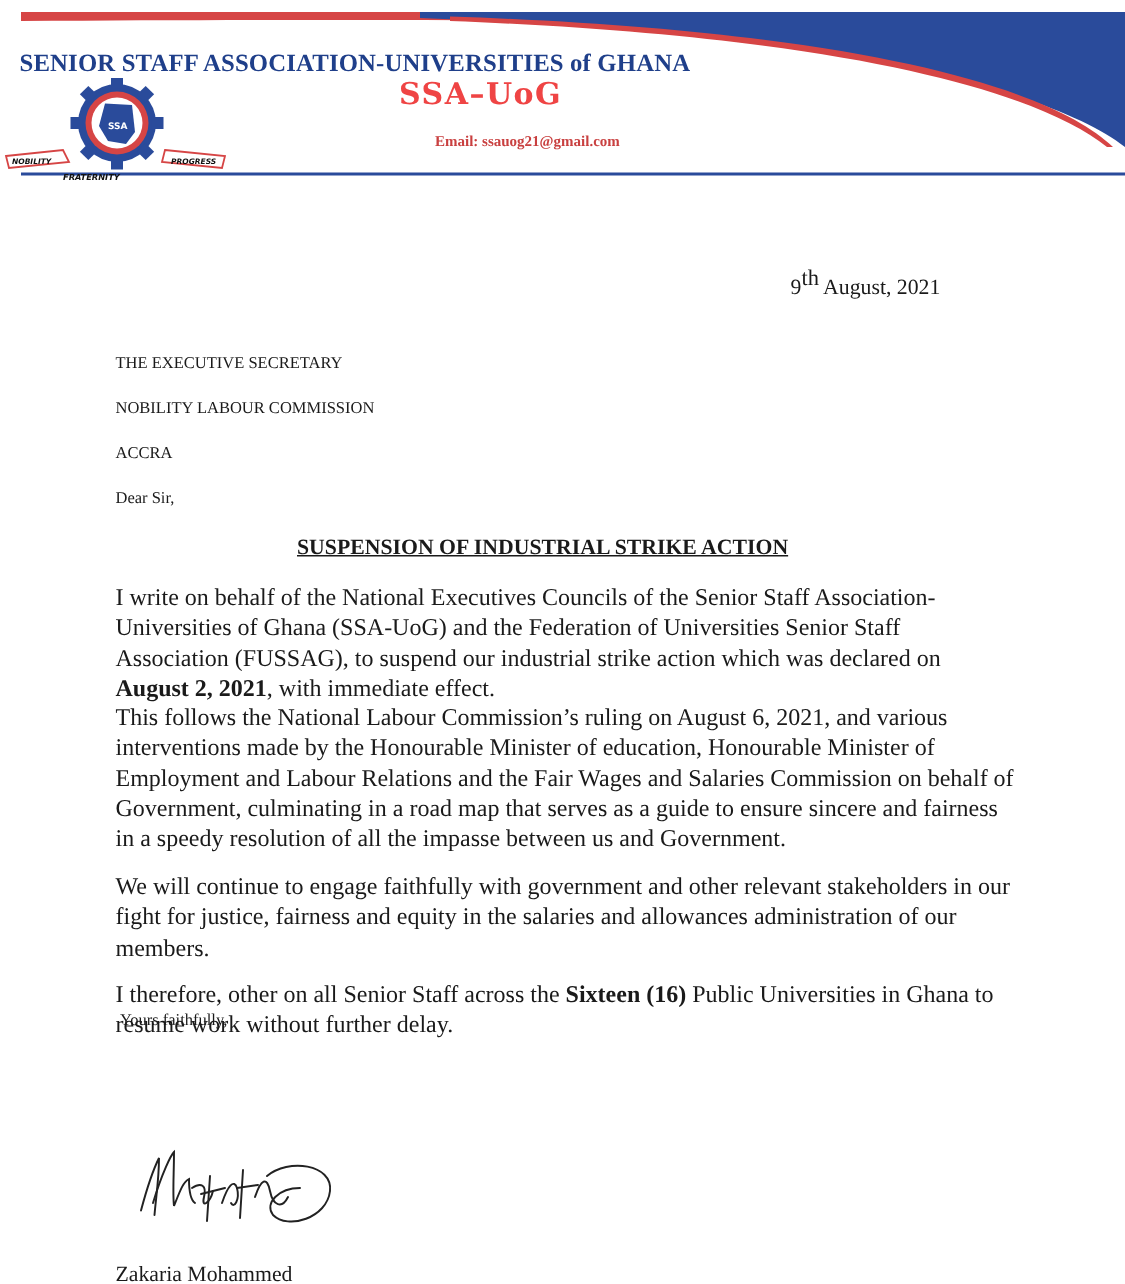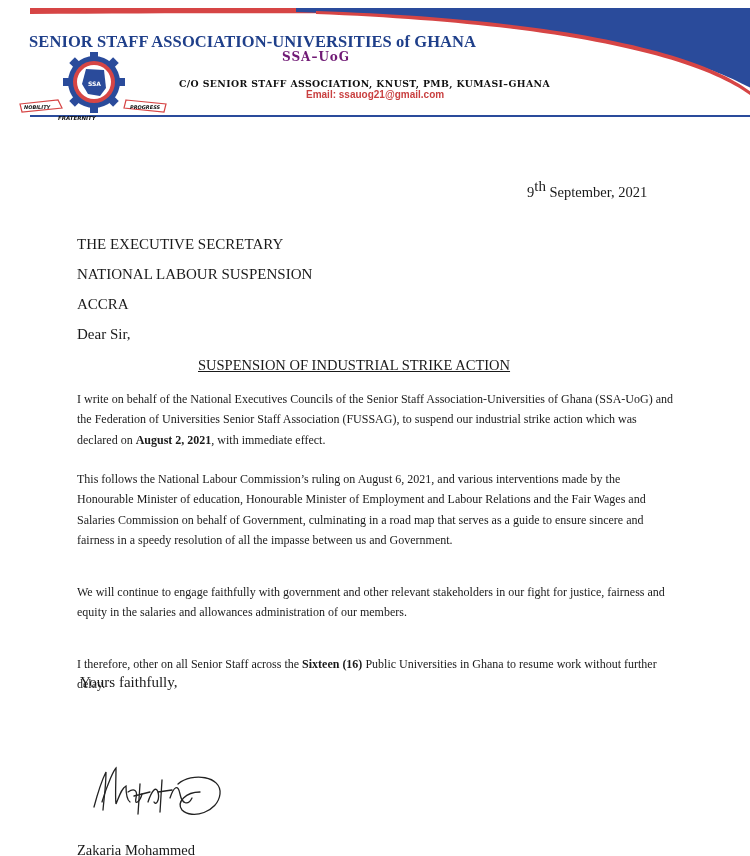--- a/index.html
+++ b/index.html
@@ -1,28 +1,28 @@
 <!DOCTYPE html>
 <html><head>
 <meta charset="utf-8">
 <style>
   html, body { margin:0; padding:0; }
   body { width:750px; height:856px; overflow:hidden; background:#ffffff; position:relative; font-family:"Liberation Serif", serif; color:#1a1a1a; }
-  .letterhead { position:absolute; left:16px; top:0; width:600px; height:130px; }
+  .letterhead { position:absolute; left:0; top:0; width:600px; height:130px; }
   .lh-svg { position:absolute; left:0; top:0; }
   .org-name { position:absolute; left:13px; top:32px; font-family:"Liberation Serif", serif; font-weight:bold; font-size:16.5px; color:#1f3f8a; letter-spacing:0.1px; white-space:nowrap; }
-  .abbr { position:absolute; left:266px; top:50px; font-family:"DejaVu Serif", serif; font-weight:bold; font-size:12px; color:#701a75; letter-spacing:1px; white-space:nowrap; }
+  .abbr { position:absolute; left:266px; top:50px; font-family:"DejaVu Serif", serif; font-weight:bold; font-size:20px; color:#ef4444; letter-spacing:1px; white-space:nowrap; }
   .address { position:absolute; left:163px; top:78px; font-family:"DejaVu Serif", serif; font-weight:bold; font-size:9.3px; color:#111; letter-spacing:0.4px; white-space:nowrap; }
-  .email { position:absolute; left:290px; top:89px; font-family:Liberation Sans, sans-serif; font-weight:bold; font-size:10px; color:#c94040; white-space:nowrap; }
+  .email { position:absolute; left:290px; top:89px; font-family:Liberation Serif, serif; font-weight:bold; font-size:10px; color:#c94040; white-space:nowrap; }
   .logo { position:absolute; left:2px; top:52px; }
   .date { position:absolute; left:527px; top:178px; font-size:14.5px; }
   .date sup { font-size:15px; }
-  .line { position:absolute; left:77px; font-size:15px; white-space:nowrap; }
-  .subject { position:absolute; left:198px; top:357px; font-size:14.5px; font-weight:normal; text-decoration:underline; white-space:nowrap; }
-  .para { position:absolute; left:77px; width:600px; font-size:12px; line-height:20.3px; }
+  .line { position:absolute; left:77px; font-size:11px; white-space:nowrap; }
+  .subject { position:absolute; left:198px; top:357px; font-size:14.5px; font-weight:bold; text-decoration:underline; white-space:nowrap; }
+  .para { position:absolute; left:77px; width:600px; font-size:16px; line-height:20.3px; }
   .para b { font-weight:bold; }
   .sig { position:absolute; left:82px; top:762px; }
   .signer { position:absolute; left:77px; top:842px; font-size:14.5px; white-space:nowrap; }
 </style>
 </head>
 <body>
 
 <div class="letterhead">
   <svg class="lh-svg" width="750" height="130" viewBox="0 0 750 130">
 
@@ -57,28 +57,27 @@
 
     <path d="M2 52 L40 48 L44 56 L4 60 Z" fill="#ffffff" stroke="#d64545" stroke-width="1.2"></path>
     <path d="M108 48 L148 52 L146 60 L106 56 Z" fill="#ffffff" stroke="#d64545" stroke-width="1.2"></path>
     <text x="6" y="57" font-family="DejaVu Sans, sans-serif" font-size="5" font-weight="bold" font-style="italic" fill="#111">NOBILITY</text>
     <text x="112" y="57" font-family="DejaVu Sans, sans-serif" font-size="5" font-weight="bold" font-style="italic" fill="#111">PROGRESS</text>
     <text x="40" y="68" font-family="DejaVu Sans, sans-serif" font-size="5.5" font-weight="bold" font-style="italic" fill="#111">FRATERNITY</text>
   </svg>
 
   <div class="org-name">SENIOR STAFF ASSOCIATION-UNIVERSITIES of GHANA</div>
   <div class="abbr">SSA–UoG</div>
-  <div class="address">C/O SENIOR STAFF ASSOCIATION, KNUST, PMB, KUMASI–GHANA</div>
   <div class="email">Email: ssauog21@gmail.com</div>
 </div>
 
-<div class="date"><span>9</span><sup>th</sup><span> September, 2021</span></div>
+<div class="date"><span>9</span><sup>th</sup><span> August, 2021</span></div>
 
 <div class="line" style="top:236px">THE EXECUTIVE SECRETARY</div>
-<div class="line" style="top:266px">NATIONAL LABOUR SUSPENSION</div>
+<div class="line" style="top:266px">NOBILITY LABOUR COMMISSION</div>
 <div class="line" style="top:296px">ACCRA</div>
 <div class="line" style="top:326px">Dear Sir,</div>
 
 <div class="subject">SUSPENSION OF INDUSTRIAL STRIKE ACTION</div>
 
 <div class="para" style="top:389px"><span>I write on behalf of the National Executives Councils of the Senior Staff Association-Universities of Ghana (SSA-UoG) and the Federation of Universities Senior Staff Association (FUSSAG), to suspend our industrial strike action which was declared on </span><b>August 2, 2021</b><span>, with immediate effect.</span></div>
 
 <div class="para" style="top:469px">This follows the National Labour Commission’s ruling on August 6, 2021, and various interventions made by the Honourable Minister of education, Honourable Minister of Employment and Labour Relations and the Fair Wages and Salaries Commission on behalf of Government, culminating in a road map that serves as a guide to ensure sincere and fairness in a speedy resolution of all the impasse between us and Government.</div>
 
 <div class="para" style="top:582px">We will continue to engage faithfully with government and other relevant stakeholders in our fight for justice, fairness and equity in the salaries and allowances administration of our members.</div>

